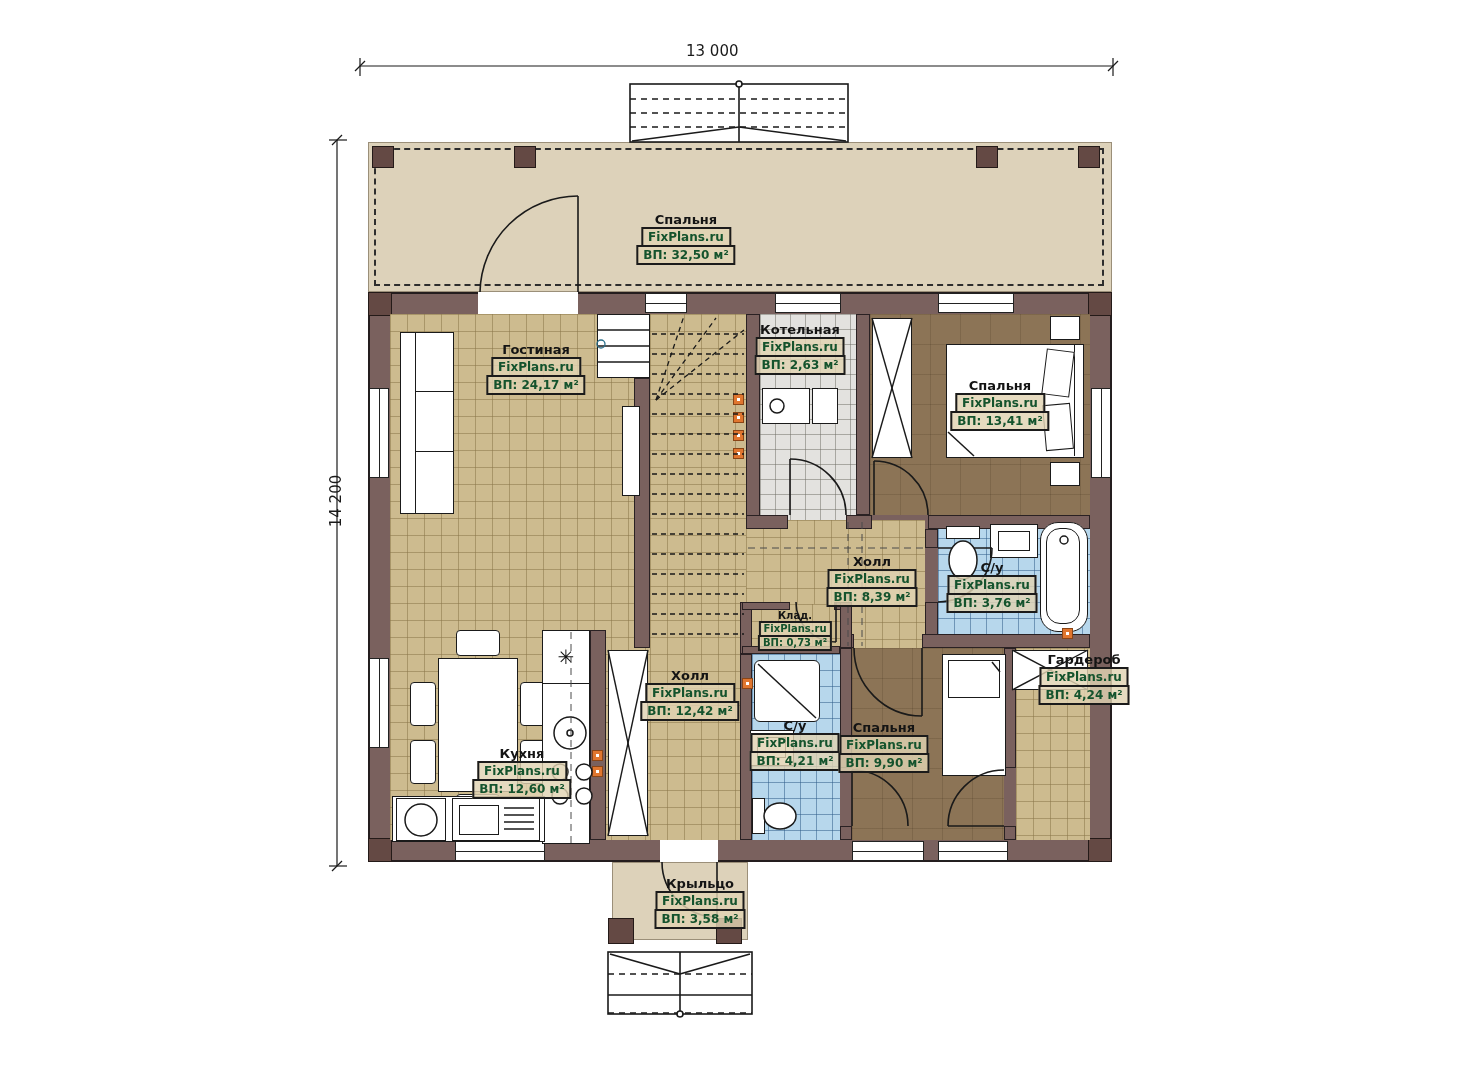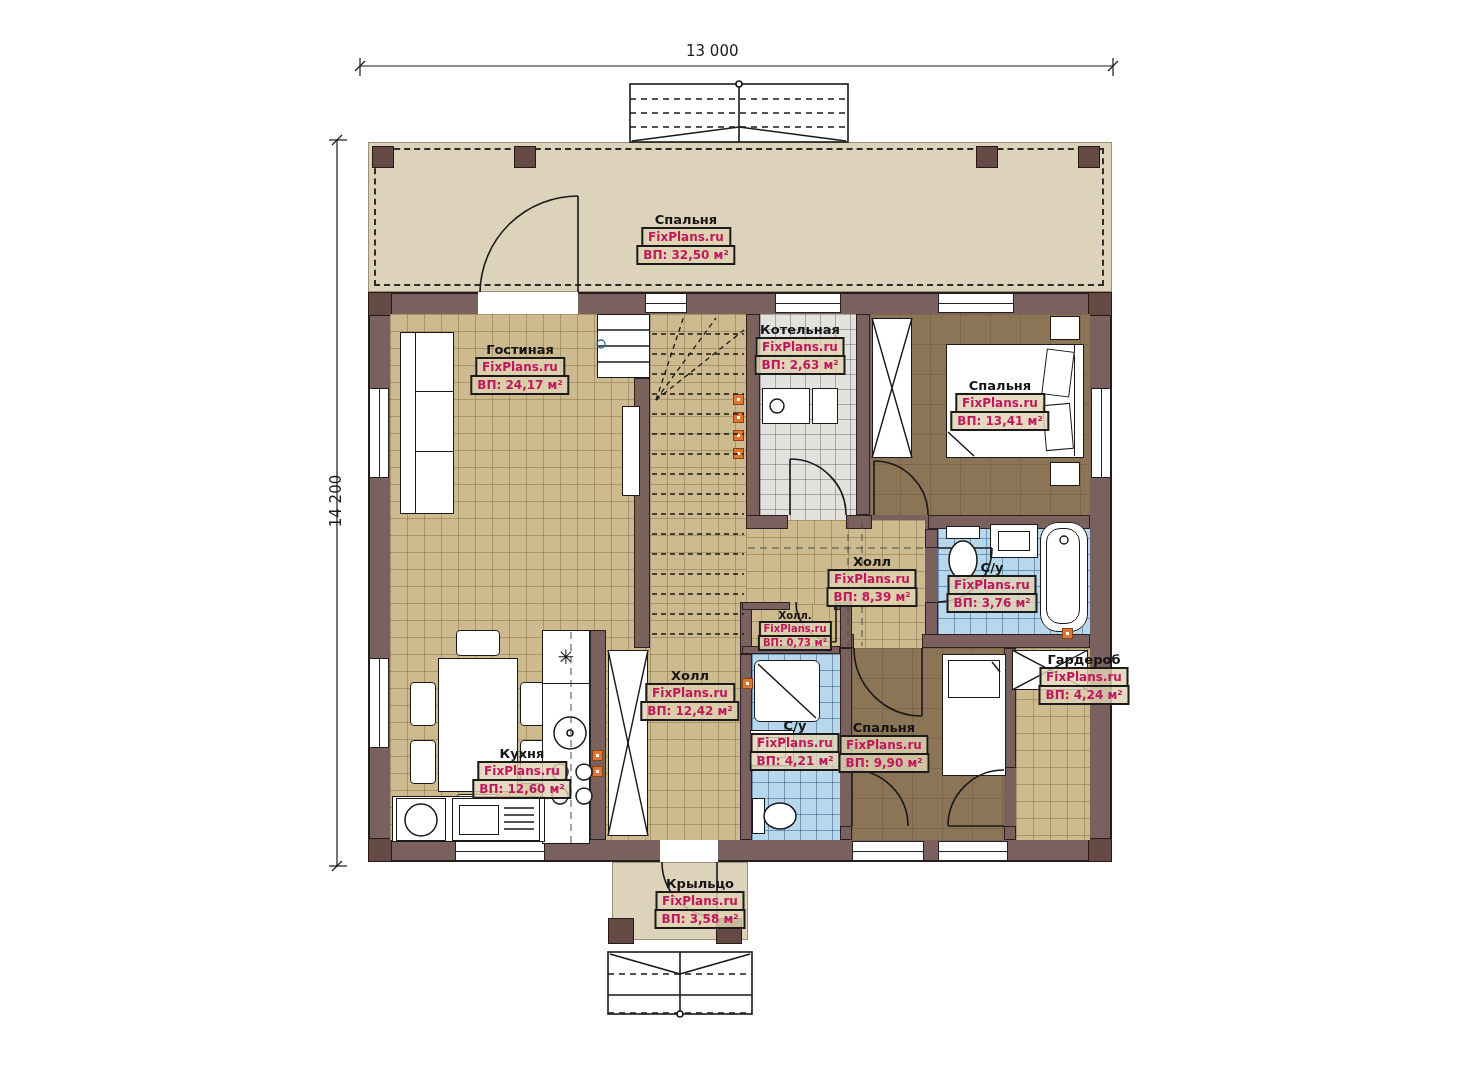--- a/index.html
+++ b/index.html
@@ -34,21 +34,21 @@
   .furn-line-v{background:#1a1a1a;width:1px;}
   .furn-line-h{background:#1a1a1a;height:1px;}
   .marker{width:11px;height:11px;background:#e0762f;border:1px solid #8a4516;}
   .marker::after{content:"";position:absolute;left:3px;top:3px;width:3px;height:3px;background:#fff;}
   
   .rlabel{position:absolute;transform:translateX(-50%);display:flex;flex-direction:column;
           align-items:center;z-index:40;}
   .rname{font-weight:bold;font-size:13px;line-height:15px;margin-bottom:2px;white-space:nowrap;
          color:#141414;}
   .rbox{border:2px solid #1b1b1b;background:rgba(225,211,178,.82);font-size:12px;font-weight:bold;
-        padding:0 5px;line-height:16px;white-space:nowrap;margin-top:-2px;color:#be185d;}
+        padding:0 5px;line-height:16px;white-space:nowrap;margin-top:-2px;color:#14532d;}
   .rlabel.small .rname{font-size:10px;line-height:11px;}
   .rlabel.small .rbox{font-size:10px;line-height:12px;padding:0 3px;}
   .dimtext{font-size:15px;color:#1a1a1a;}
   .snow{font-size:20px;line-height:1;color:#111;}
   svg.overlay{position:absolute;left:0;top:0;z-index:30;pointer-events:none;}
 </style>
 </head>
 <body>
 
 <div id="canvas">
@@ -309,21 +309,21 @@
       <line x1="862" y1="522" x2="862" y2="646"></line>
       <line x1="748" y1="548" x2="924" y2="548"></line>
     </g>
   </svg>
 
   <div class="rlabel" style="left:686px;top:212px;">
     <div class="rname">Спальня</div>
     <div class="rbox">FixPlans.ru</div>
     <div class="rbox">ВП: 32,50 м²</div>
   </div>
-  <div class="rlabel" style="left:520px;top:342px;justify-content:flex-end;">
+  <div class="rlabel" style="left:536px;top:342px;justify-content:flex-end;">
     <div class="rname">Гостиная</div>
     <div class="rbox">FixPlans.ru</div>
     <div class="rbox">ВП: 24,17 м²</div>
   </div>
   <div class="rlabel" style="left:800px;top:322px;">
     <div class="rname">Котельная</div>
     <div class="rbox">FixPlans.ru</div>
     <div class="rbox">ВП: 2,63 м²</div>
   </div>
   <div class="rlabel" style="left:1000px;top:378px;">
@@ -335,21 +335,21 @@
     <div class="rname">Холл</div>
     <div class="rbox">FixPlans.ru</div>
     <div class="rbox">ВП: 8,39 м²</div>
   </div>
   <div class="rlabel" style="left:992px;top:560px;">
     <div class="rname">С/у</div>
     <div class="rbox">FixPlans.ru</div>
     <div class="rbox">ВП: 3,76 м²</div>
   </div>
   <div class="rlabel small" style="left:795px;top:610px;">
-    <div class="rname">Холл.</div>
+    <div class="rname">Клад.</div>
     <div class="rbox">FixPlans.ru</div>
     <div class="rbox">ВП: 0,73 м²</div>
   </div>
   <div class="rlabel" style="left:690px;top:668px;">
     <div class="rname">Холл</div>
     <div class="rbox">FixPlans.ru</div>
     <div class="rbox">ВП: 12,42 м²</div>
   </div>
   <div class="rlabel" style="left:795px;top:718px;">
     <div class="rname">С/у</div>

